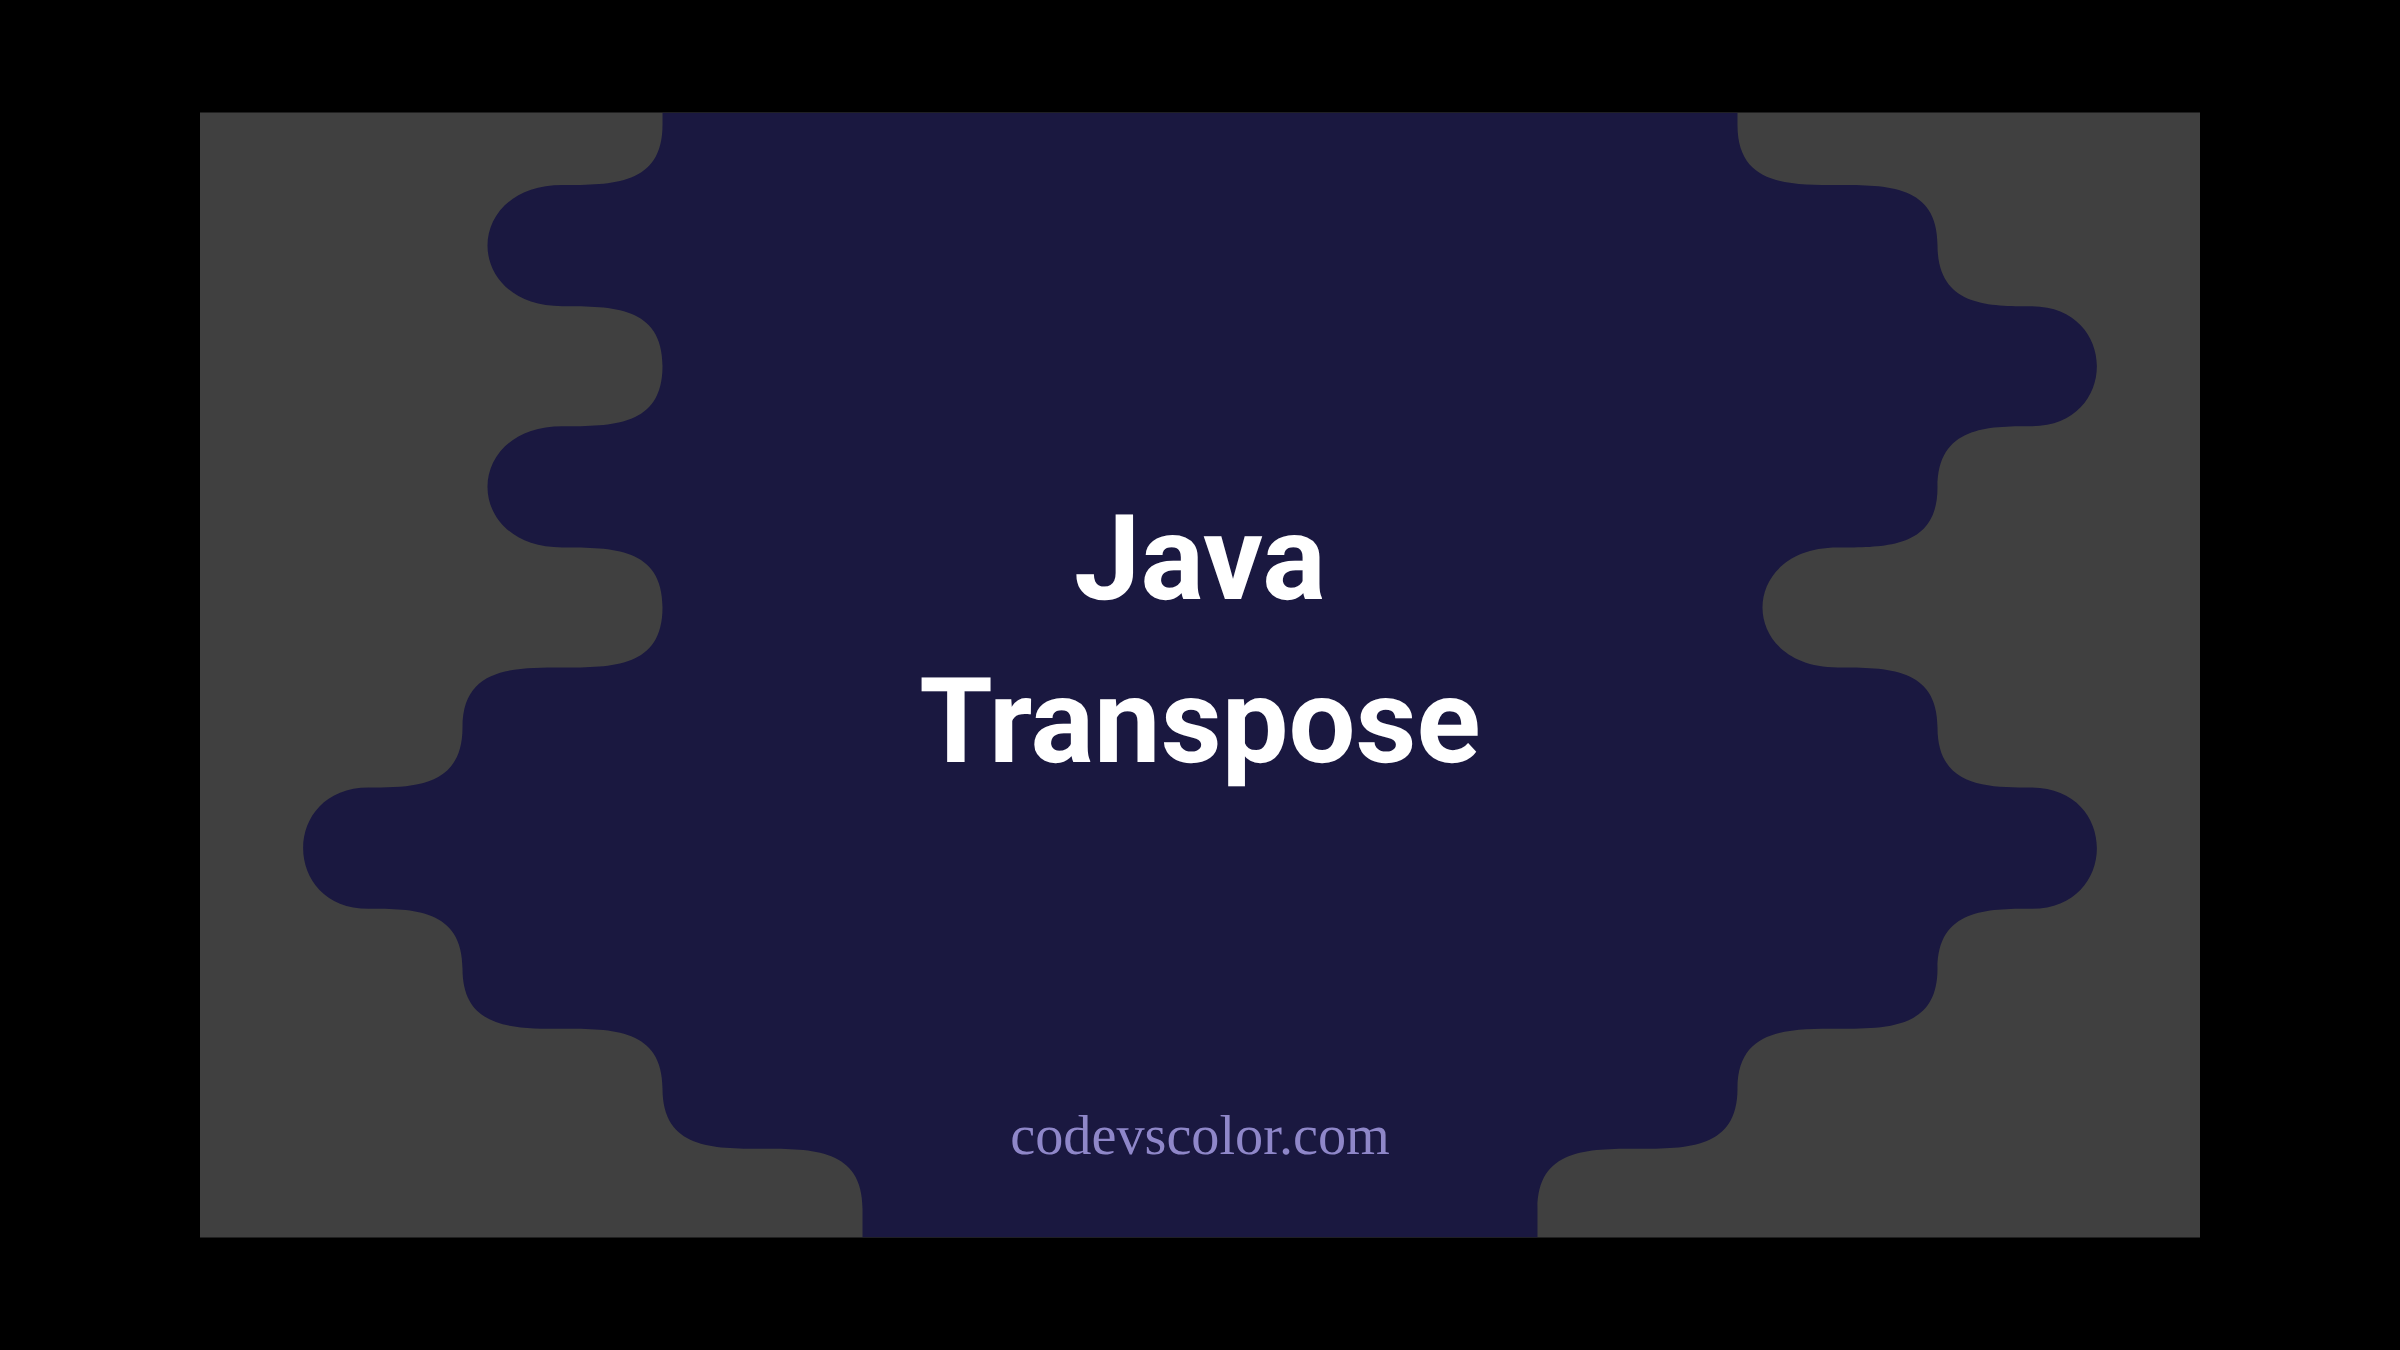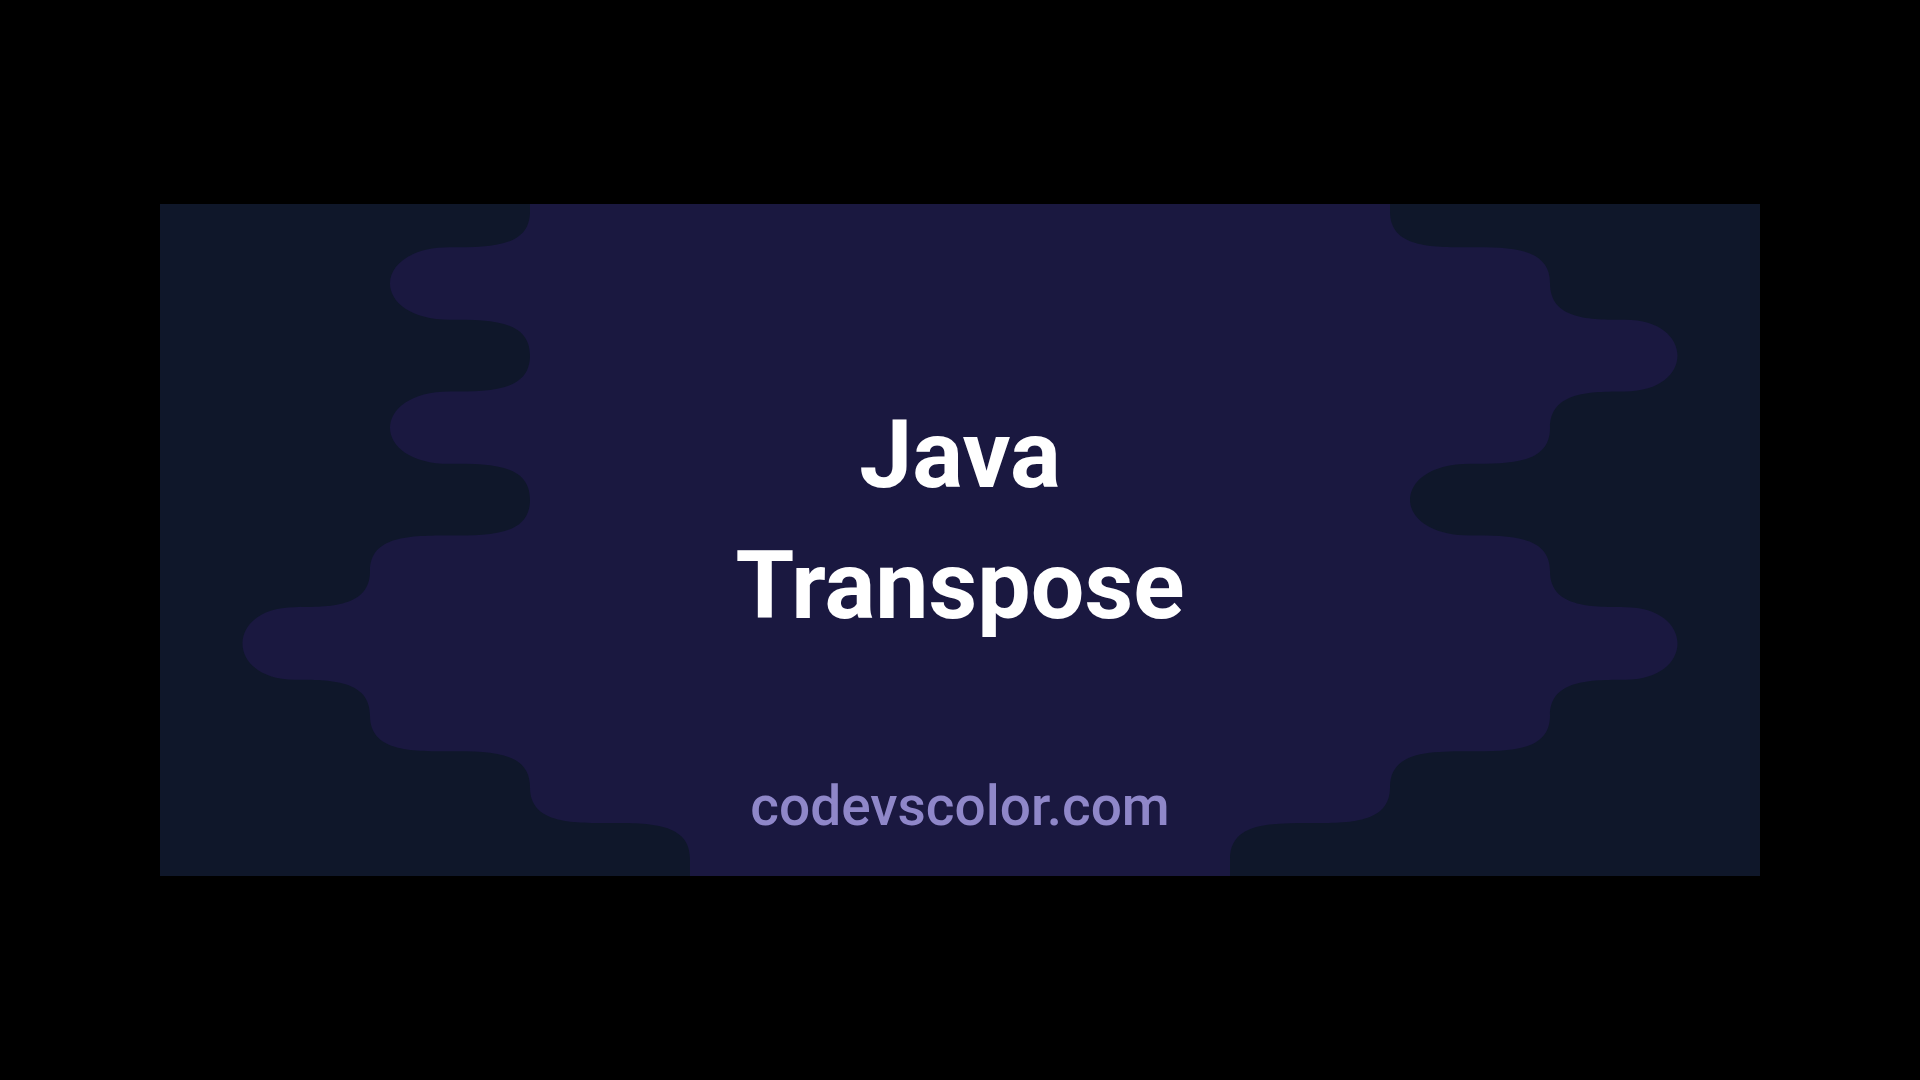--- a/index.html
+++ b/index.html
@@ -14,23 +14,23 @@
       background: #000;
       display: flex;
       align-items: center;
       justify-content: center;
       overflow: hidden;
       font-family: -apple-system, BlinkMacSystemFont, "Segoe UI", Roboto, Helvetica, Arial, sans-serif;
     }
     
     .banner-wrapper {
       width: 1600px;
-      height: 672px;
+      height: 900px;
       position: relative;
-      background: #0f172a;
+      background: #404040;
       overflow: hidden;
     }
     
     .blob-shape {
       position: absolute;
       top: 0;
       left: 0;
       width: 100%;
       height: 100%;
     }
@@ -44,27 +44,28 @@
       color: #ffffff;
       font-size: 95px;
       font-weight: 700;
       line-height: 1.38;
       z-index: 5;
       white-space: nowrap;
     }
     
     .brand-footer {
       position: absolute;
-      bottom: 38px;
+      bottom: 56px;
       left: 50%;
       transform: translateX(-50%);
       color: #8f87c9;
-      font-size: 55px;
+      font-size: 45px;
       font-weight: 500;
       z-index: 5;
+      font-family: Liberation Serif, serif;
     }
   </style>
 </head>
 <body>
 
 <div class="banner-wrapper">
 
   <svg class="blob-shape" viewBox="0 0 1600 900" preserveAspectRatio="none">
     <path fill="#1a1840" d="
       M 370,0

